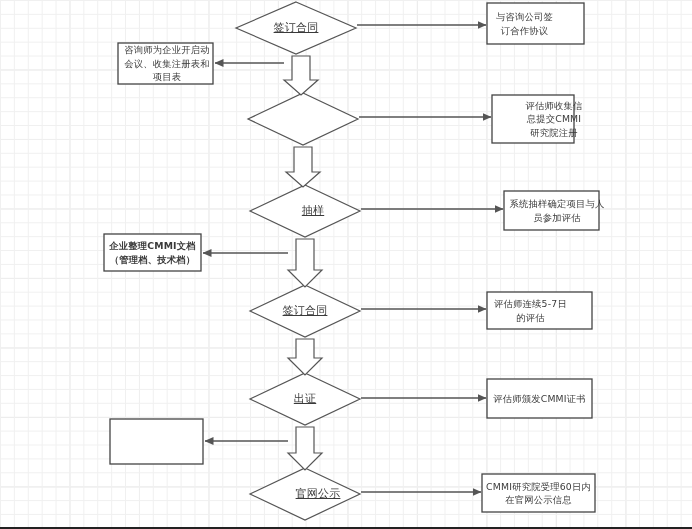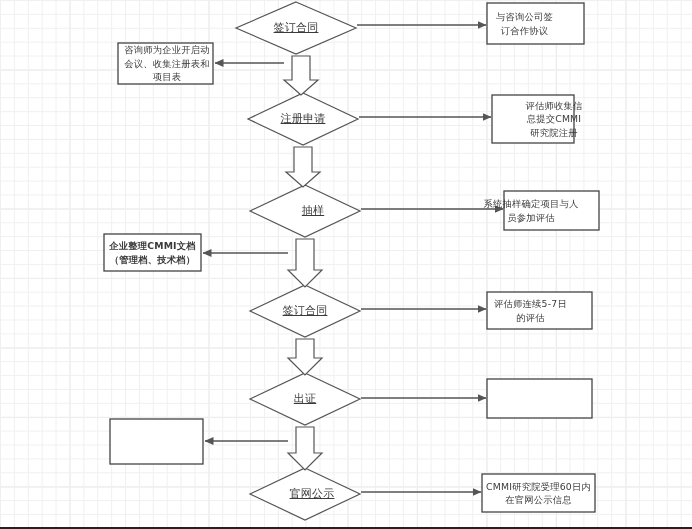--- a/index.html
+++ b/index.html
@@ -128,38 +128,38 @@
     <line x1="361" y1="492" x2="481" y2="492" stroke="#555555" stroke-width="1.4" marker-end="url(#arrowhead-thin)"></line>
 
   </svg>
 
   <div class="node-label diamond-label" style="left:236px;top:2px;width:120px;height:52px;">签订合同</div>
 
   <div class="node-label box-label" style="left:487px;top:3px;width:75px;height:41px;padding:0 5px;">与咨询公司签订合作协议</div>
 
   <div class="node-label box-label" style="left:118px;top:43px;width:98px;height:41px;padding:0 5px;">咨询师为企业开启动会议、收集注册表和项目表</div>
 
-  <div class="node-label diamond-label" style="left:248px;top:93px;width:110px;height:52px;">注册申请</div>
 
   <div class="node-label box-label" style="left:492px;top:95px;width:82px;height:48px;padding:0 10px;margin-left:21px;">评估师收集信息提交CMMI研究院注册</div>
 
   <div class="node-label diamond-label" style="left:258px;top:185px;width:110px;height:52px;">抽样</div>
 
-  <div class="node-label box-label" style="left:478px;top:191px;width:106px;height:39px;padding:0 5px;">系统抽样确定项目与人员参加评估</div>
+  <div class="node-label box-label" style="left:504px;top:191px;width:106px;height:39px;padding:0 5px;">系统抽样确定项目与人员参加评估</div>
 
   <div class="node-label box-label" style="left:104px;top:234px;width:97px;height:37px;padding:0 3px;font-weight:bold;">企业整理CMMI文档
 （管理档、技术档）</div>
 
   <div class="node-label diamond-label" style="left:250px;top:285px;width:110px;height:52px;">签订合同</div>
 
   <div class="node-label box-label" style="left:487px;top:292px;width:87px;height:37px;padding:4px 4px;border-radius:12px;">评估师连续5-7日的评估</div>
 
   <div class="node-label diamond-label" style="left:250px;top:373px;width:110px;height:52px;">出证</div>
 
+  <div class="node-label box-label" style="left:487px;top:379px;width:105px;height:39px;padding:0 4px;">评估师颁发CMMI证书</div>
 
 
-  <div class="node-label diamond-label" style="left:249px;top:468px;width:110px;height:52px;padding-left:16px;">官网公示</div>
+  <div class="node-label diamond-label" style="left:255px;top:468px;width:110px;height:52px;padding-left:16px;">官网公示</div>
 
   <div class="node-label box-label" style="left:482px;top:474px;width:113px;height:38px;padding:0 4px;text-align:center;">CMMI研究院受理60日内在官网公示信息</div>
 
   <div class="bottom-rule"></div>
 
 </div>
 
 </body></html>

